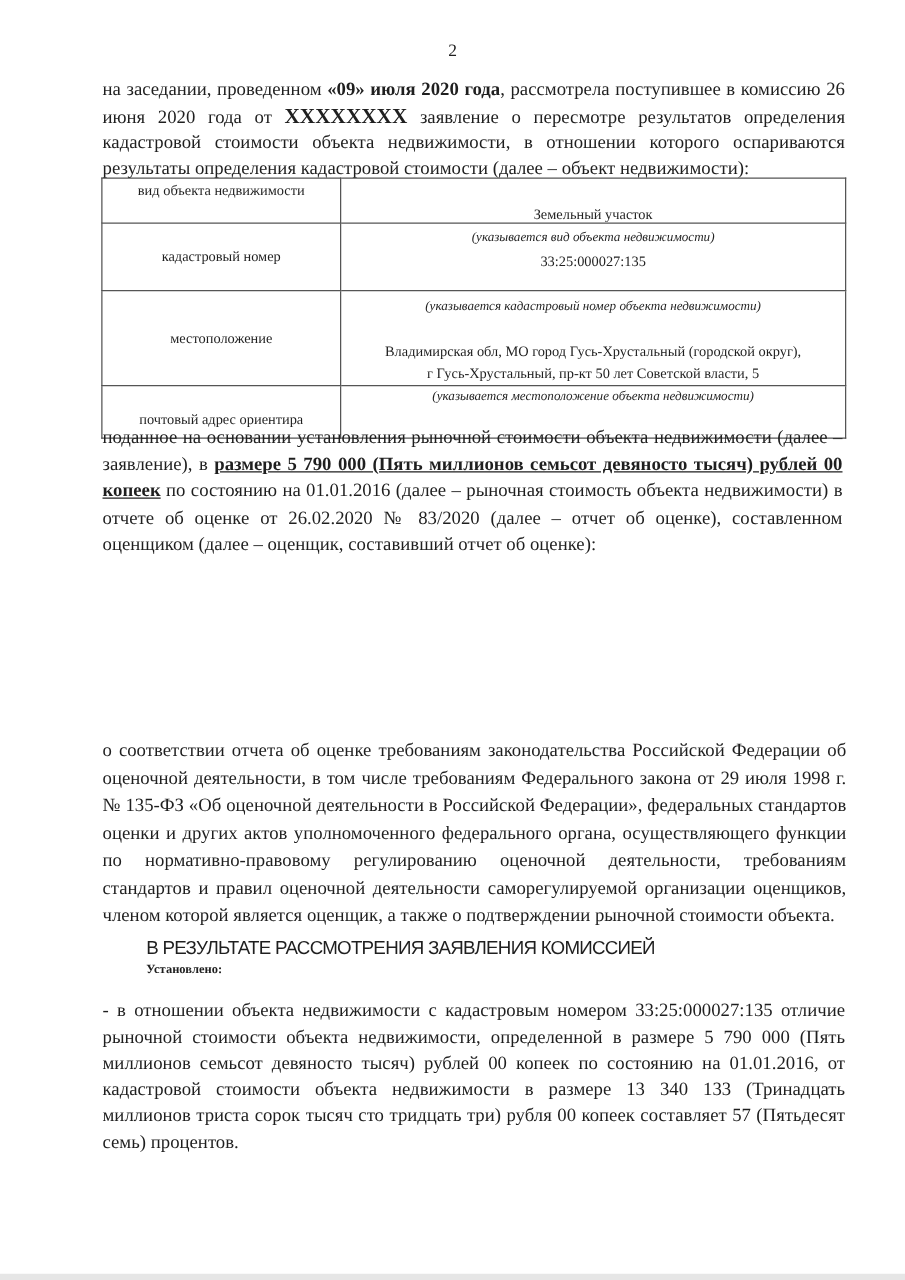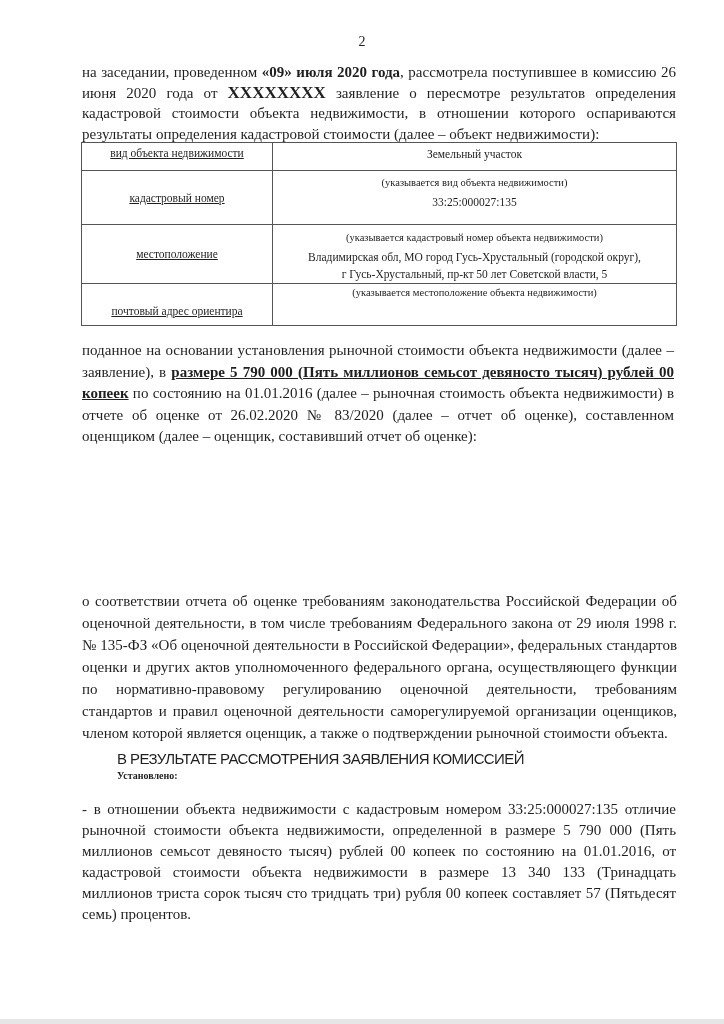--- a/index.html
+++ b/index.html
@@ -13,54 +13,54 @@
   .para .b { font-weight: bold; }
   .para .bu { font-weight: bold; text-decoration: underline; }
   .p1 { top: 62px; text-align-last: left; }
   .p2 { top: 340px; width: 592px; line-height: 21.5px; }
   .p3 { top: 590px; width: 595px; line-height: 22px; }
   .p4 { top: 799px; width: 594px; line-height: 21px; }
 
   table { position: absolute; border-collapse: collapse; font-size: 11.5px; }
   td { border: 1px solid #555; text-align: center; vertical-align: top; padding: 0 4px; }
   .t1 { left: 81px; top: 142px; width: 596px; }
-  .t1 td.l { width: 182px; vertical-align: middle; text-decoration: underline; }
-  .t1 .hint { font-size: 10.5px; display: block; }
+  .t1 td.l { width: 182px; vertical-align: middle; }
+  .t1 .hint { font-style: italic; font-size: 10.5px; display: block; }
   .t2 { left: 78px; top: 458px; width: 593px; line-height: 19px; }
   .t2 td { font-size: 10.5px; padding: 2px 3px; }
   .t2 .r2 td { vertical-align: middle; }
 
   .heading { position: absolute; left: 117px; top: 750px; font-size: 15px; font-family: Liberation Sans, sans-serif; letter-spacing: -0.6px; }
   .subhead { position: absolute; left: 117px; top: 770px; font-size: 10px; font-weight: bold; }
 </style>
 </head>
 <body>
 
 <div class="page-num">2</div>
 
 <div class="para p1"><span>на заседании, проведенном </span><span class="b">«09»  июля  2020 года</span><span>, рассмотрела поступившее в комиссию 26 июня 2020 года от </span><span class="b" style="font-size:17px">XXXXXXXX</span><span> заявление о пересмотре результатов определения кадастровой стоимости объекта недвижимости, в отношении которого оспариваются результаты определения кадастровой стоимости (далее – объект недвижимости):</span></div>
 
 <table class="t1">
   <tbody>
       <tr style="height:28px">
     <td class="l" style="vertical-align:top;padding-top:4px">вид объекта недвижимости</td>
-    <td style="padding-top:5px">Земельный участок</td>
+    <td style="padding-top:23px">Земельный участок</td>
   </tr>
   <tr style="height:54px">
     <td class="l">кадастровый номер</td>
     <td style="padding-top:6px">
           <span class="hint">(указывается вид объекта недвижимости)</span>
           <span style="display:block;margin-top:8px">33:25:000027:135</span>
         </td>
   </tr>
   <tr style="height:51px">
     <td class="l">местоположение</td>
     <td style="padding-top:4px;line-height:17px">
           <span class="hint">(указывается кадастровый номер объекта недвижимости)</span>
-          <span style="display:block;margin-top:3px;padding:0 30px">Владимирская обл, МО город Гусь-Хрустальный (городской округ), г Гусь-Хрустальный, пр-кт 50 лет Советской власти, 5</span>
+          <span style="display:block;margin-top:20px;padding:0 30px">Владимирская обл, МО город Гусь-Хрустальный (городской округ), г Гусь-Хрустальный, пр-кт 50 лет Советской власти, 5</span>
         </td>
   </tr>
   <tr style="height:42px">
     <td class="l" style="vertical-align:bottom;padding-bottom:8px">почтовый адрес ориентира</td>
     <td style="padding-top:3px"><span class="hint">(указывается местоположение объекта недвижимости)</span><span></span></td>
   </tr>
 </tbody>
   </table>
 
 <div class="para p2"><span>поданное на основании установления рыночной стоимости объекта недвижимости (далее – заявление), в </span><span class="bu">размере 5 790 000 (Пять миллионов семьсот девяносто тысяч) рублей 00 копеек</span><span> по состоянию на 01.01.2016 (далее – рыночная стоимость объекта недвижимости) в отчете об оценке от 26.02.2020 № 83/2020 (далее – отчет об оценке), составленном оценщиком (далее – оценщик, составивший отчет об оценке):</span></div>

